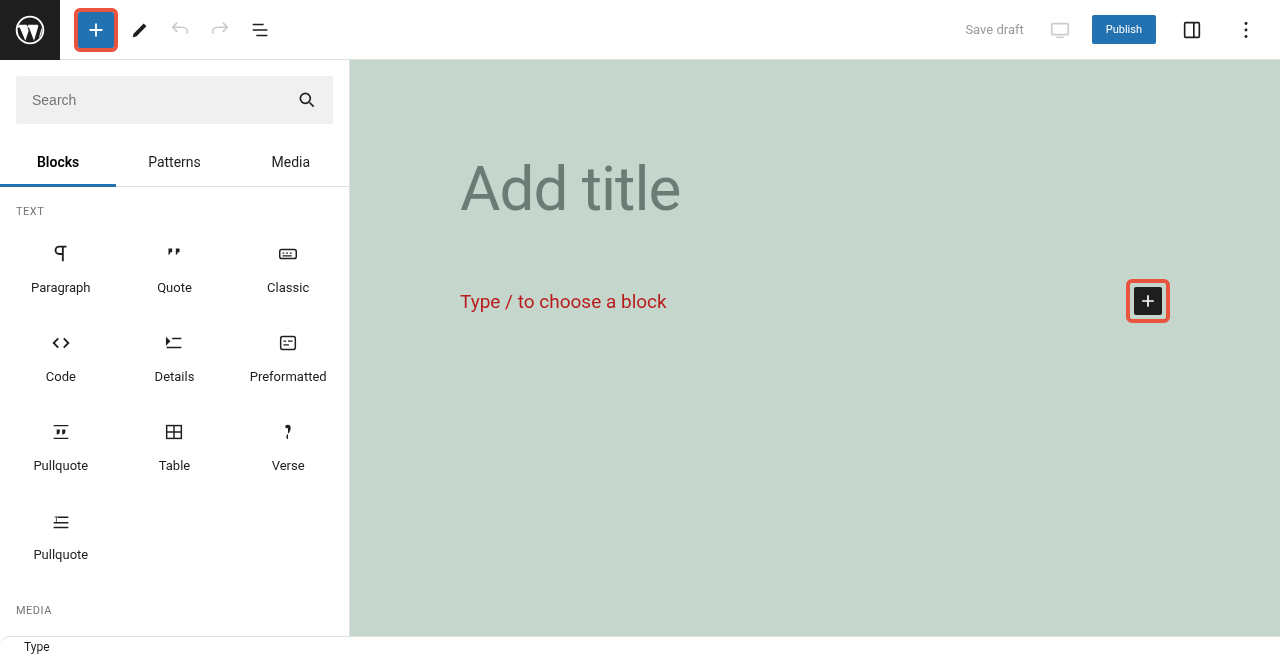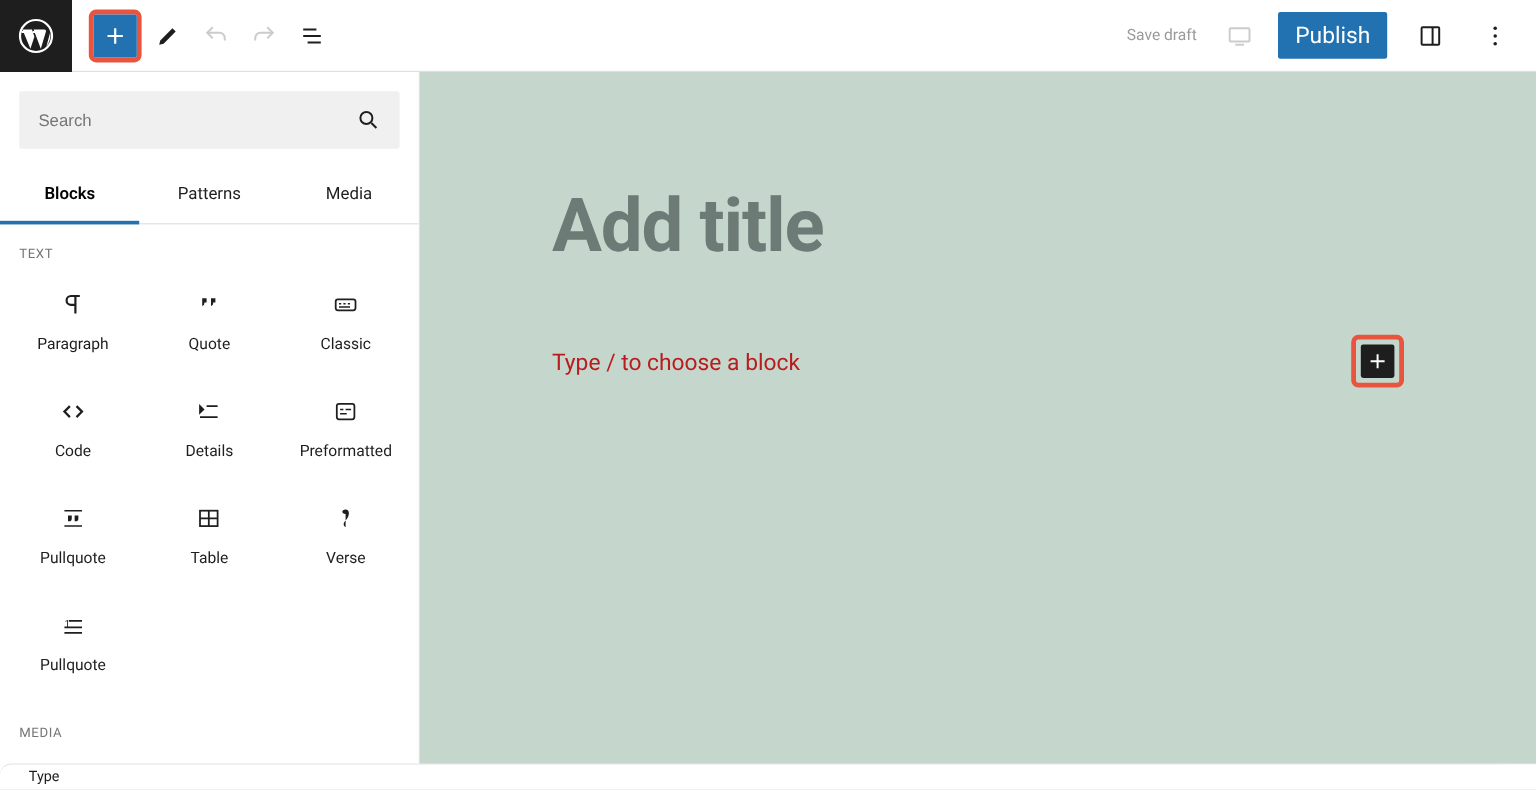--- a/index.html
+++ b/index.html
@@ -58,21 +58,21 @@
       color: #1e1e1e;
       cursor: pointer;
     }
     .toolbar-icon.disabled { color: #bbb; cursor: default; }
     .toolbar-right { display: flex; align-items: center; padding-right: 16px; gap: 14px; }
     .save-draft { color: #9a9a9a; font-size: 13px; }
     .publish-btn {
       background: #2271b1;
       color: #fff;
       padding: 8px 14px;
-      font-size: 19px;
+      font-size: 11px;
       border-radius: 2px;
       cursor: pointer;
     }
     
     .main { display: flex; height: 580px; }
     
     .inserter {
       width: 350px;
       height: 100%;
       background: #fff;
@@ -144,21 +144,21 @@
     .block-item .label { font-size: 13px; color: #1e1e1e; }
     
     .editor {
       flex: 1;
       background: #c5d7cd;
       position: relative;
       padding: 95px 110px 0;
     }
     .title-ph {
       font-size: 62px;
-      font-weight: 700;
+      font-weight: 400;
       color: #6d7b76;
       letter-spacing: -1px;
       line-height: 1.1;
     }
     .body-row {
       display: flex;
       align-items: center;
       justify-content: space-between;
       margin-top: 56px;
     }

